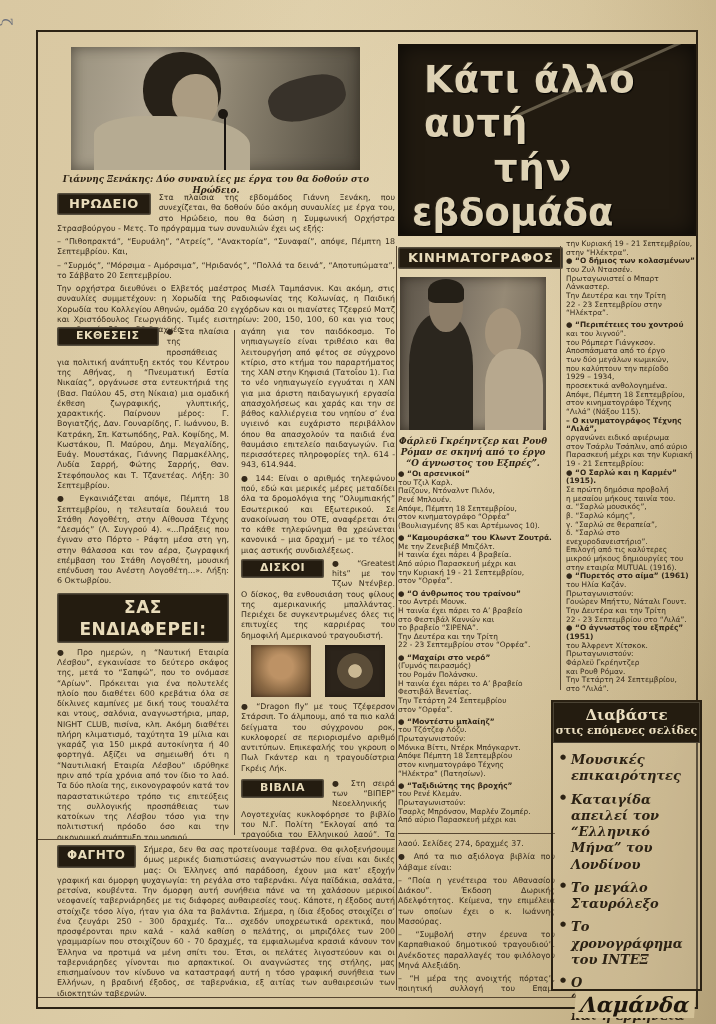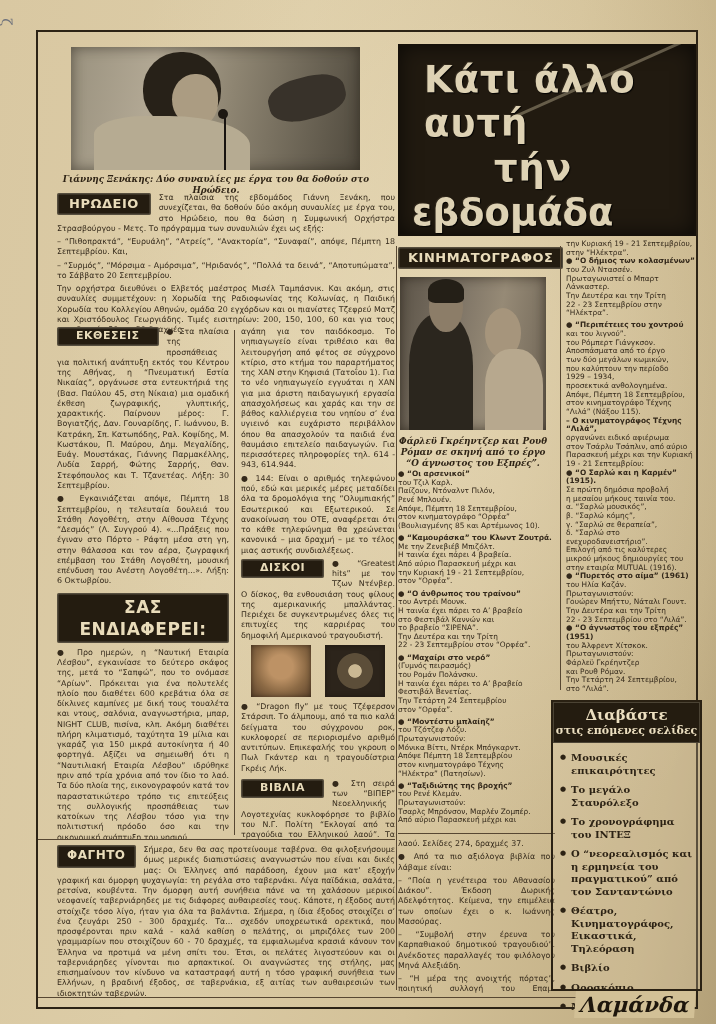--- a/index.html
+++ b/index.html
@@ -90,21 +90,21 @@
   
   .diavaste{position:absolute;left:551px;top:700px;width:147px;height:287px;
     border:2px solid #2a2113;background:rgba(226,213,180,.25);}
   .dv-head{background:#241c10;color:#ecdfc0;text-align:center;padding:4px 2px 6px;
     font-family:"DejaVu Serif",serif;font-weight:bold;
     box-shadow:inset 0 0 0 1px rgba(236,226,199,.2);}
   .dv-title1{font-size:15px;line-height:1.2;}
   .dv-title2{font-size:11px;line-height:1.2;}
   .dv-list{padding:9px 7px 0 7px;}
   .dv-item{display:flex;gap:5px;margin-bottom:7px;font-family:"DejaVu Serif",serif;
-    font-size:10px;line-height:1.25;font-weight:bold;color:#2c2214;}
+    font-size:13px;line-height:1.25;font-weight:bold;color:#2c2214;font-style:italic;}
   .dv-item::before{content:"●";font-size:7px;line-height:1.5;}
 
   .logo{position:absolute;left:575px;top:991px;width:120px;height:27px;background:#d2c096;
     display:flex;align-items:center;justify-content:center;
     font-family:"DejaVu Serif",serif;font-style:italic;font-weight:bold;font-size:21px;
     color:#1e160c;transform:skewX(-4deg);}
   .page-num{position:absolute;left:18px;top:989px;font-size:14px;color:#3a2f1f;margin-top:32px;}
 </style>
 </head>
 <body>
@@ -312,20 +312,21 @@
       <div class="ln">στο “Λιλά”.</div>
     </div>
 
   <div class="diavaste">
     <div class="dv-head">
       <div class="dv-title1">Διαβάστε</div>
       <div class="dv-title2">στις επόμενες σελίδες</div>
     </div>
     <div class="dv-list">
         <div class="dv-item">Μουσικές επικαιρότητες</div>
+        <div class="dv-item">Καταιγίδα απειλεί τον “Ελληνικό Μήνα” του Λονδίνου</div>
         <div class="dv-item">Το μεγάλο Σταυρόλεξο</div>
         <div class="dv-item">Το χρονογράφημα του ΙΝΤΕΞ</div>
         <div class="dv-item">Ο “νεορεαλισμός και η ερμηνεία του πραγματικού” από τον Σανταντώνιο</div>
         <div class="dv-item">Θέατρο, Κινηματογράφος, Εικαστικά, Τηλεόραση</div>
         <div class="dv-item">Βιβλίο</div>
         <div class="dv-item">Ωροσκόπιο</div>
         <div class="dv-item">Μπριτζ</div>
       </div>
   </div>
 

